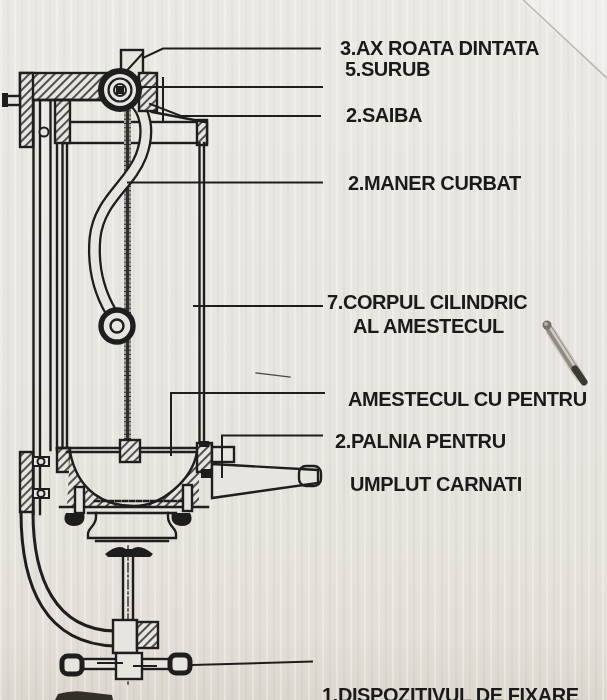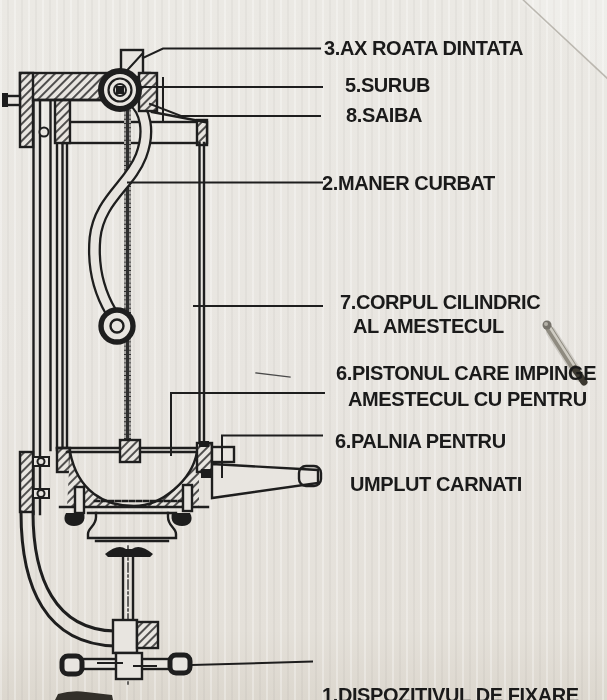--- a/index.html
+++ b/index.html
@@ -178,25 +178,24 @@
       <line x1="548" y1="327" x2="576" y2="371" stroke="#8f8b80" stroke-width="7"></line>
       <line x1="549" y1="326" x2="577" y2="370" stroke="#cfccc3" stroke-width="2.4"></line>
       <line x1="575" y1="369" x2="584" y2="382" stroke="#3c3931" stroke-width="7"></line>
       <circle cx="547" cy="325" r="4.5" fill="#76726a" stroke="none"></circle>
       <circle cx="546" cy="324" r="2" fill="#b5b2a8" stroke="none"></circle>
     </g>
 
     <path d="M55,700 L58,694 Q72,690 86,692 L112,695 L113,700 Z" fill="#33302a"></path>
   </svg>
 
-  <div class="lbl" style="left:324px; top:37px">3.AX ROATA DINTATA</div>
-  <div class="lbl" style="left:345px; top:74px">5.SURUB</div>
-  <div class="lbl" style="left:346px; top:104px">8.SAIBA</div>
-  <div class="lbl" style="left:322px; top:172px">2.MANER CURBAT</div>
-  <div class="lbl" style="left:340px; top:291px">7.CORPUL CILINDRIC</div>
+  <div class="lbl" style="left:340px; top:37px">3.AX ROATA DINTATA</div>
+  <div class="lbl" style="left:345px; top:58px">5.SURUB</div>
+  <div class="lbl" style="left:346px; top:104px">2.SAIBA</div>
+  <div class="lbl" style="left:348px; top:172px">2.MANER CURBAT</div>
+  <div class="lbl" style="left:327px; top:291px">7.CORPUL CILINDRIC</div>
   <div class="lbl" style="left:353px; top:315px">AL AMESTECUL</div>
-  <div class="lbl" style="left:336px; top:362px">6.PISTONUL CARE IMPINGE</div>
   <div class="lbl" style="left:348px; top:388px">AMESTECUL CU PENTRU</div>
-  <div class="lbl" style="left:335px; top:430px">6.PALNIA PENTRU</div>
+  <div class="lbl" style="left:335px; top:430px">2.PALNIA PENTRU</div>
   <div class="lbl" style="left:350px; top:473px">UMPLUT CARNATI</div>
   <div class="lbl" style="left:322px; top:684px">1.DISPOZITIVUL DE FIXARE</div>
 
 </div>
 
 </body></html>

